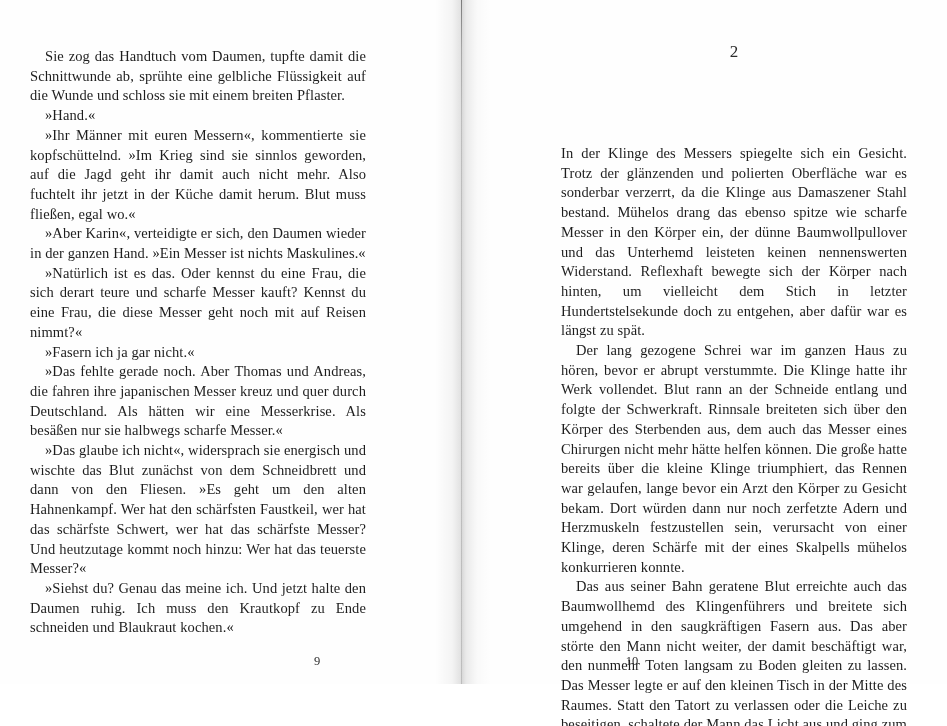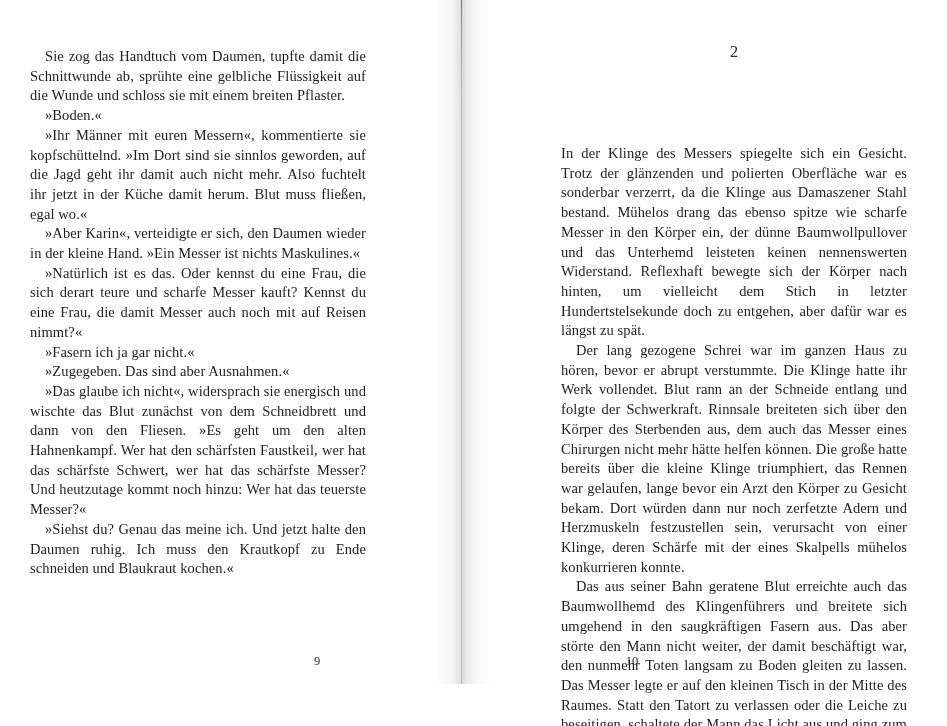--- a/index.html
+++ b/index.html
@@ -92,26 +92,26 @@
   }
 </style>
 </head>
 <body>
 
 <div class="spread">
 
   <section class="page page-left">
     <div class="text-block" lang="de">
         <p class="indent">Sie zog das Handtuch vom Daumen, tupfte damit die Schnittwunde ab, sprühte eine gelbliche Flüssigkeit auf die Wunde und schloss sie mit einem breiten Pflaster.</p>
-        <p class="indent">»Boden.«</p>
-        <p class="indent">»Ihr Männer mit euren Messern«, kommentierte sie kopfschüttelnd. »Im Dort sind sie sinnlos geworden, auf die Jagd geht ihr damit auch nicht mehr. Also fuchtelt ihr jetzt in der Küche damit herum. Blut muss fließen, egal wo.«</p>
-        <p class="indent">»Aber Karin«, verteidigte er sich, den Daumen wieder in der kleine Hand. »Ein Messer ist nichts Maskulines.«</p>
-        <p class="indent">»Natürlich ist es das. Oder kennst du eine Frau, die sich derart teure und scharfe Messer kauft? Kennst du eine Frau, die damit Messer auch noch mit auf Reisen nimmt?«</p>
+        <p class="indent">»Hand.«</p>
+        <p class="indent">»Ihr Männer mit euren Messern«, kommentierte sie kopfschüttelnd. »Im Krieg sind sie sinnlos geworden, auf die Jagd geht ihr damit auch nicht mehr. Also fuchtelt ihr jetzt in der Küche damit herum. Blut muss fließen, egal wo.«</p>
+        <p class="indent">»Aber Karin«, verteidigte er sich, den Daumen wieder in der ganzen Hand. »Ein Messer ist nichts Maskulines.«</p>
+        <p class="indent">»Natürlich ist es das. Oder kennst du eine Frau, die sich derart teure und scharfe Messer kauft? Kennst du eine Frau, die diese Messer geht noch mit auf Reisen nimmt?«</p>
         <p class="indent">»Fasern ich ja gar nicht.«</p>
-        <p class="indent">»Zugegeben. Das sind aber Ausnahmen.«</p>
+        <p class="indent">»Das fehlte gerade noch. Aber Thomas und Andreas, die fahren ihre japanischen Messer kreuz und quer durch Deutschland. Als hätten wir eine Messerkrise. Als besäßen nur sie halbwegs scharfe Messer.«</p>
         <p class="indent">»Das glaube ich nicht«, widersprach sie energisch und wischte das Blut zunächst von dem Schneidbrett und dann von den Fliesen. »Es geht um den alten Hahnenkampf. Wer hat den schärfsten Faustkeil, wer hat das schärfste Schwert, wer hat das schärfste Messer? Und heutzutage kommt noch hinzu: Wer hat das teuerste Messer?«</p>
         <p class="indent">»Siehst du? Genau das meine ich. Und jetzt halte den Daumen ruhig. Ich muss den Krautkopf zu Ende schneiden und Blaukraut kochen.«</p>
       </div>
   </section>
 
   <section class="page page-right">
     <h2 class="chapter-number">2</h2>
     <div class="text-block" lang="de">
         <p class="no-indent">In der Klinge des Messers spiegelte sich ein Gesicht. Trotz der glänzenden und polierten Oberfläche war es sonderbar verzerrt, da die Klinge aus Damaszener Stahl bestand. Mühelos drang das ebenso spitze wie scharfe Messer in den Körper ein, der dünne Baumwollpullover und das Unterhemd leisteten keinen nennenswerten Widerstand. Reflexhaft bewegte sich der Körper nach hinten, um vielleicht dem Stich in letzter Hundertstelsekunde doch zu entgehen, aber dafür war es längst zu spät.</p>
         <p class="indent">Der lang gezogene Schrei war im ganzen Haus zu hören, bevor er abrupt verstummte. Die Klinge hatte ihr Werk vollendet. Blut rann an der Schneide entlang und folgte der Schwerkraft. Rinnsale breiteten sich über den Körper des Sterbenden aus, dem auch das Messer eines Chirurgen nicht mehr hätte helfen können. Die große hatte bereits über die kleine Klinge triumphiert, das Rennen war gelaufen, lange bevor ein Arzt den Körper zu Gesicht bekam. Dort würden dann nur noch zerfetzte Adern und Herzmuskeln festzustellen sein, verursacht von einer Klinge, deren Schärfe mit der eines Skalpells mühelos konkurrieren konnte.</p>

